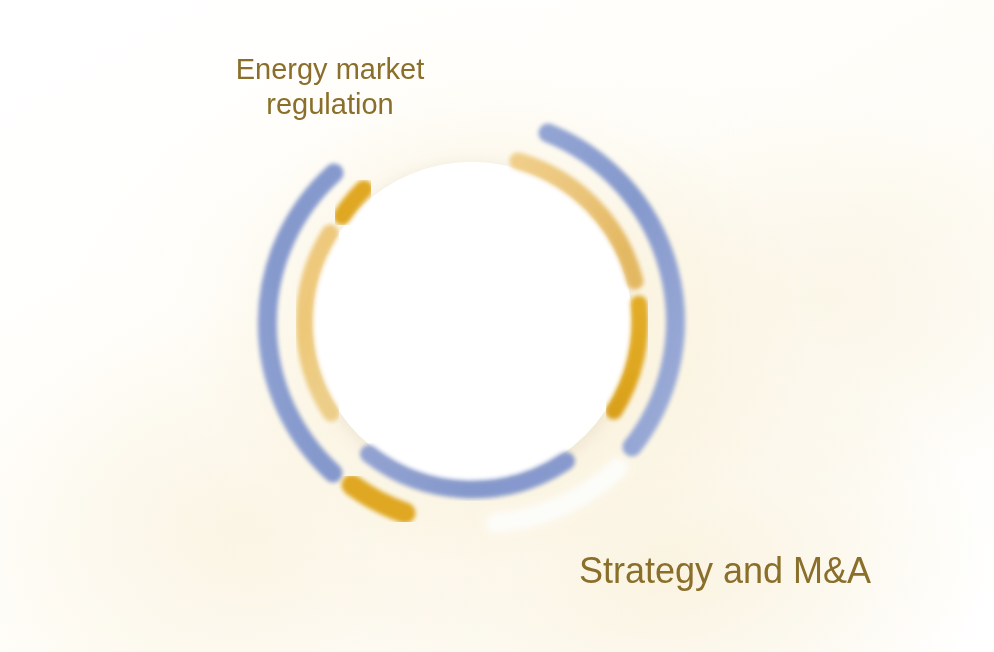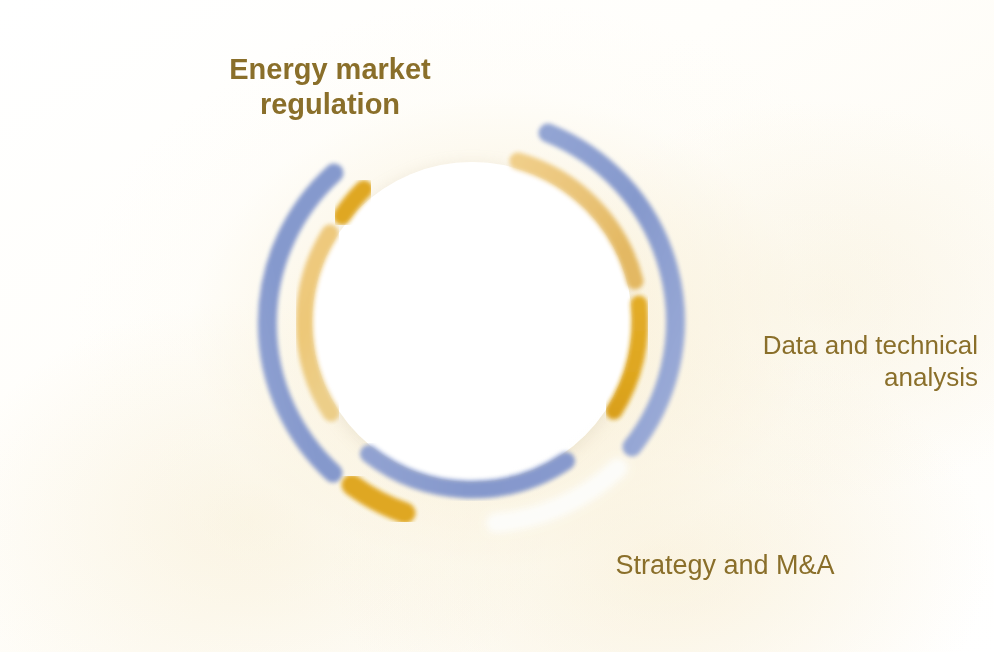--- a/index.html
+++ b/index.html
@@ -63,33 +63,32 @@
     width: 350px;
     text-align: center;
     font-size: 31px;
     color: #8a6f2a;
   }
   .label-top {
     left: 150px; top: 52px;
     width: 360px;
     text-align: center;
     font-size: 29px;
-    font-weight: bold;
   }
   .label-right {
     left: 668px; top: 330px;
     width: 310px;
     text-align: right;
     font-size: 26px;
   }
   .label-bottomright {
     left: 560px; top: 549px;
     width: 330px;
     text-align: center;
-    font-size: 27px;
+    font-size: 36px;
   }
   .label-bottomleft {
     left: 40px; top: 471px;
     width: 300px;
     text-align: center;
     font-size: 27px;
   }
 </style>
 </head>
 <body>
@@ -158,19 +157,17 @@
       <path d="M 89 321 A 168 168 0 0 1 88 141" fill="none" stroke="url(#gradGoldPaleL)" stroke-width="17" stroke-linecap="round" filter="url(#soften)" opacity="0.97"></path>
 
       <path d="M 100 124 A 168 168 0 0 1 122 97" fill="none" stroke="#dfa51a" stroke-width="18" stroke-linecap="round" filter="url(#soften)" opacity="0.97"></path>
     </svg>
   </div>
 
 
   <div class="label label-top">Energy market
 regulation</div>
 
-  <div class="label label-right">Data and technical
-analysis</div>
 
   <div class="label label-bottomright">Strategy and M&amp;A</div>
 
 
 </div>
 
 </body></html>

